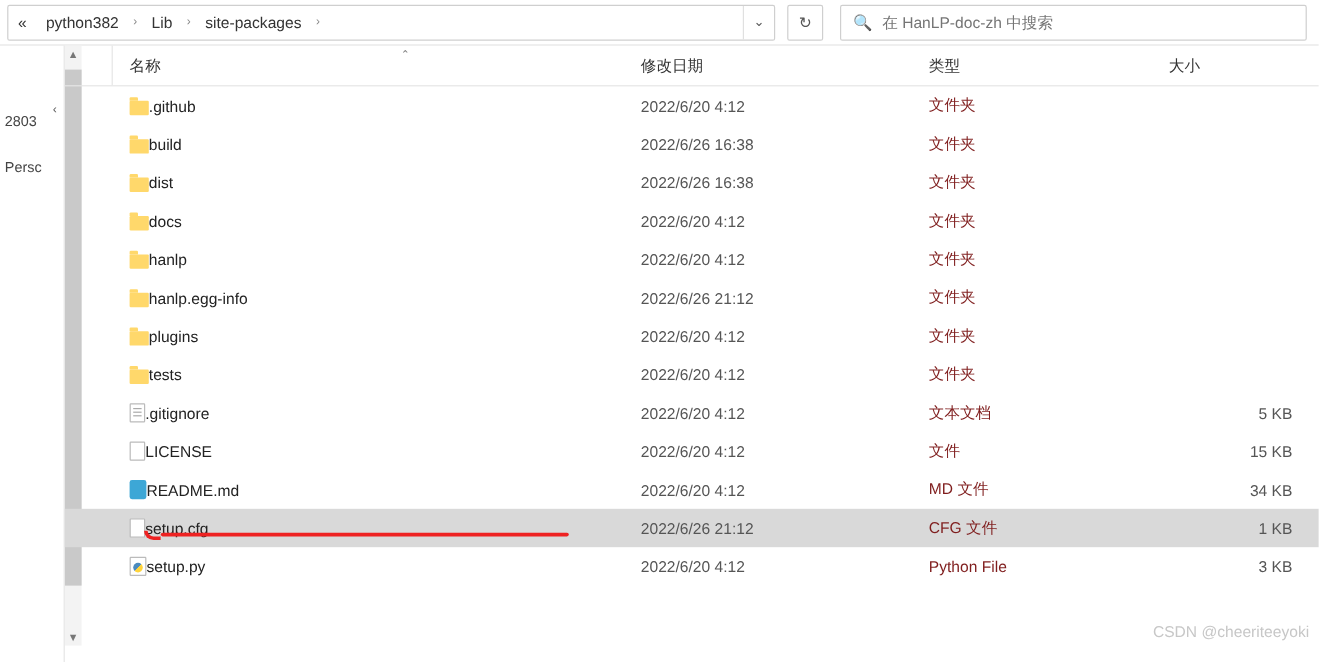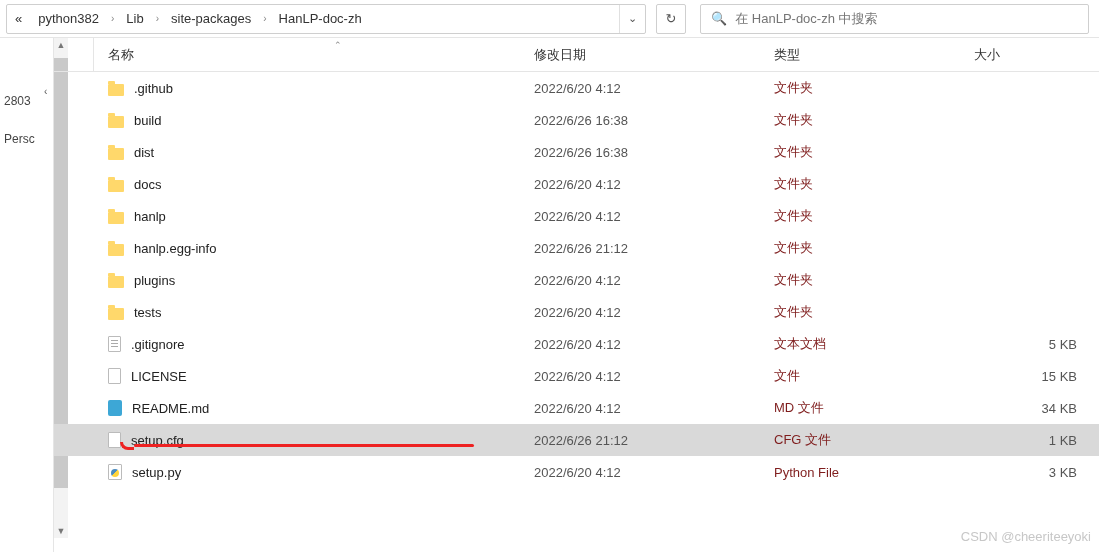--- a/index.html
+++ b/index.html
@@ -22,53 +22,52 @@
   .colheaders { display: flex; align-items: center; height: 34px; border-bottom: 1px solid #e5e5e5; color: #333; position: relative; }
   .gutter { width: 40px; border-right: 1px solid #e5e5e5; height: 100%; }
   .col-name { width: 440px; padding-left: 14px; display: flex; align-items: center; gap: 180px; }
   .col-date { width: 240px; }
   .col-type { width: 200px; }
   .col-size { flex: 1; padding-right: 38px; }
   .sort-ind { position: absolute; left: 280px; top: 2px; font-size: 9px; color: #888; }
   .rows { position: relative; }
   .row { display: flex; align-items: center; height: 32px; }
   .row .gutter2 { width: 40px; }
-  .row .c-name { width: 440px; padding-left: 14px; display: flex; align-items: center; gap: 10px; }
+  .row .c-name { width: 440px; padding-left: 14px; display: flex; align-items: center; }
   .row .c-date { width: 240px; color: #555; }
   .row .c-type { width: 200px; color: #7f1d1d; }
   .row .c-size { flex: 1; text-align: right; padding-right: 22px; color: #555; }
   .row.selected { background: #d9d9d9; }
   .icon-folder { display:inline-block; width:16px; height:12px; background:#ffd86b; border-radius:1px; position:relative; top:2px; }
   .icon-folder:before { content:""; position:absolute; top:-3px; left:0; width:7px; height:3px; background:#ffd86b; border-radius:1px 1px 0 0; }
   .icon-file { display:inline-block; width:13px; height:16px; border:1px solid #bbb; background:#fff; border-radius:1px; position:relative; }
   .icon-text { display:inline-block; width:13px; height:16px; border:1px solid #bbb; background:#fff; border-radius:1px; position:relative; }
   .icon-text:after { content:""; position:absolute; left:2px; top:3px; width:7px; height:1px; background:#aaa; box-shadow:0 3px 0 #aaa,0 6px 0 #aaa; }
   .icon-md { display:inline-block; width:14px; height:16px; background:#3da7d6; border-radius:2px; }
   .icon-py { display:inline-block; width:14px; height:16px; border:1px solid #bbb; background:#fff; border-radius:1px; position:relative; }
   .icon-py:after { content:""; position:absolute; left:2px; top:4px; width:8px; height:8px; border-radius:50%; background:linear-gradient(135deg,#4b8bbe 50%,#ffd43b 50%); }
   .redline { position:absolute; left:80px; top:372px; width:340px; height:3px; background:#e22; border-radius:2px; }
   .redcurve { position:absolute; left:80px; top:370px; width:14px; height:8px; border-bottom:3px solid #e22; border-left:3px solid #e22; border-radius:0 0 0 10px; transform:translateX(-14px); }
-  .watermark { position:absolute; right:8px; bottom:8px; color:#c7c7c7; font-size:13px; pointer-events:none; }
+  .watermark { position:absolute; right:8px; bottom:18px; color:#c7c7c7; font-size:13px; pointer-events:none; }
   .scrolltrack { position:absolute; left:54px; top:38px; width:14px; height:500px; background:#f3f3f3; }
   .scrollthumb { position:absolute; left:0; top:20px; width:14px; height:430px; background:#c9c9c9; }
   .scrollarrow { position:absolute; left:0; width:14px; height:14px; display:flex; align-items:center; justify-content:center; color:#777; font-size:9px; }
 </style>
 </head>
 <body>
 
 <div class="toolbar">
   <div class="crumbbox">
     <span class="crumb-item">«</span>
     <span class="crumb-item">python382</span>
     <span class="crumb-sep">›</span>
     <span class="crumb-item">Lib</span>
     <span class="crumb-sep">›</span>
     <span class="crumb-item">site-packages</span>
     <span class="crumb-sep">›</span>
-    <span class="crumb-item">HanLP-doc-zh</span>
     <span class="crumb-spacer"></span>
     <span class="crumb-btn">⌄</span>
   </div>
   <div class="refresh-btn">
     <span>↻</span>
   </div>
   <div class="searchbox">
     <span class="sicon">🔍</span>
     <input type="text" placeholder="在 HanLP-doc-zh 中搜索" style="">
   </div>

